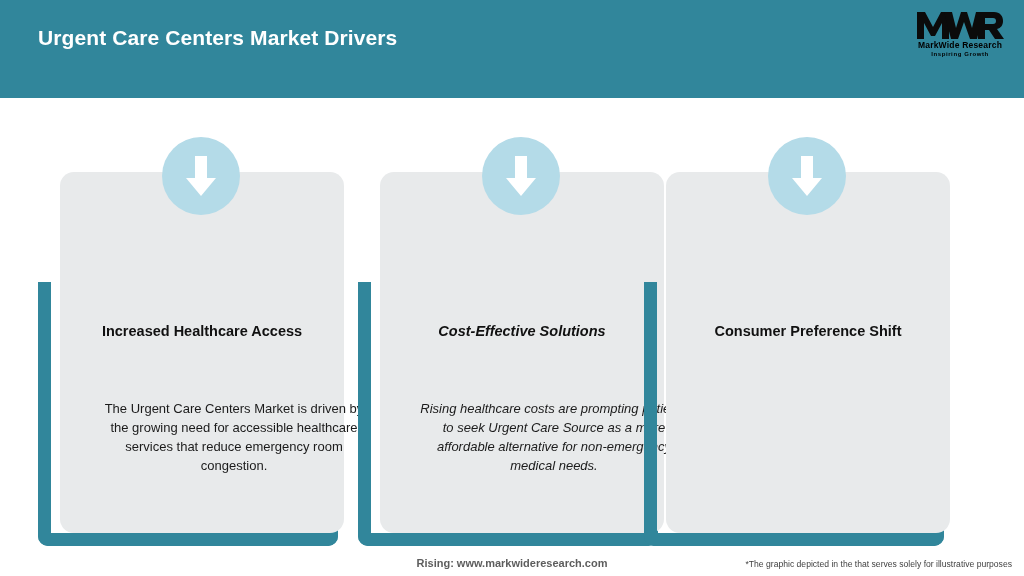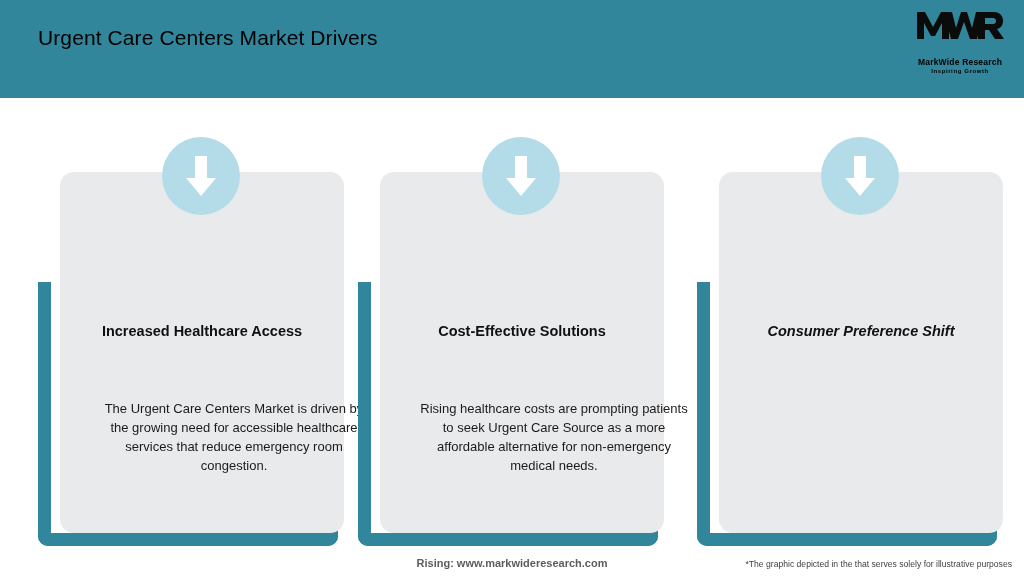--- a/index.html
+++ b/index.html
@@ -23,22 +23,22 @@
     width: 1024px;
     height: 98px;
     background: #31869b;
     box-sizing: border-box;
   }
   .header-title {
     position: absolute;
     left: 38px;
     top: 26px;
     font-size: 21px;
-    font-weight: normal;
-    color: #000000;
+    font-weight: bold;
+    color: #ffffff;
     letter-spacing: 0.1px;
     white-space: nowrap;
   }
 
   
   .logo {
     position: absolute;
     right: 12px;
     top: 10px;
     width: 104px;
@@ -51,21 +51,21 @@
     line-height: 30px;
   }
   .logo-mark svg { display: block; margin: 0 auto; }
   .logo-name {
     display: block;
     font-size: 8.5px;
     font-weight: bold;
     color: #000000;
     letter-spacing: 0.2px;
     line-height: 10px;
-    margin-top: 17px;
+    margin-top: 0;
   }
   .logo-tag {
     display: block;
     font-size: 6px;
     font-weight: bold;
     color: #000000;
     letter-spacing: 0.6px;
     line-height: 8px;
   }
 
@@ -78,22 +78,22 @@
     height: 440px;
   }
 
   .card-wrap {
     position: absolute;
     top: 0;
     width: 300px;
     height: 440px;
   }
   .card-wrap.c0 { left: 38px; }
-  .card-wrap.c1 { left: 358px; }
-  .card-wrap.c2 { left: 697px; font-style: italic; }
+  .card-wrap.c1 { left: 358px; font-style: italic; }
+  .card-wrap.c2 { left: 644px; }
 
   
   .frame {
     position: absolute;
     left: 0;
     top: 184px;
     width: 300px;
     height: 264px;
     border-left: 13px solid #31869b;
     border-right: 13px solid #31869b;

